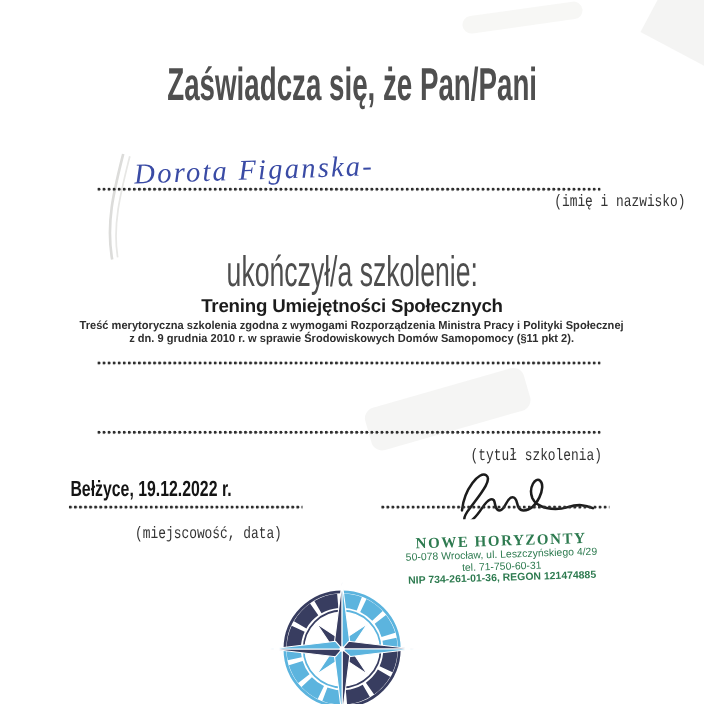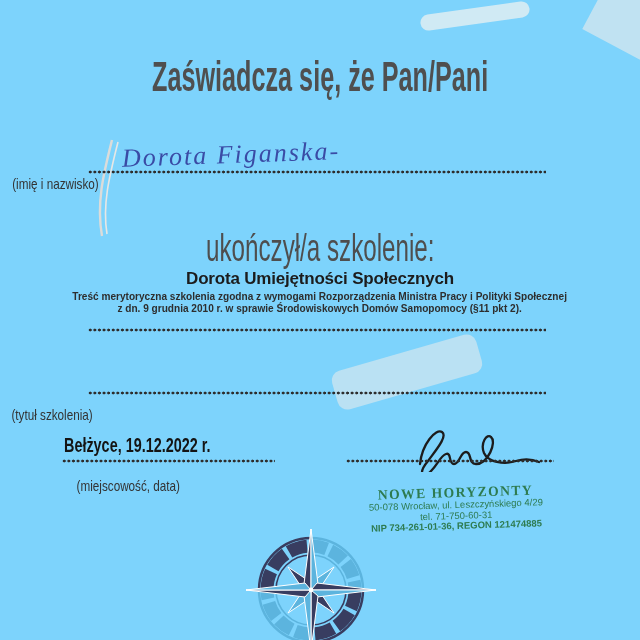--- a/index.html
+++ b/index.html
@@ -3,21 +3,21 @@
 <meta charset="utf-8">
 <style>
   html,body{margin:0;padding:0;}
   body{
     width:640px;height:640px;overflow:hidden;
     background:#e9e9e9;
     font-family:"Liberation Sans",sans-serif;
   }
   .page{
     position:relative;width:640px;height:640px;
-    background:#7dd3fc;overflow:hidden;
+    background:#ffffff;overflow:hidden;
   }
   
   .artifact{position:absolute;pointer-events:none;}
   .shadow-mid{
     left:332px;top:352px;width:150px;height:40px;
     background:#ededeb;opacity:.55;border-radius:10px;
     transform:rotate(-16deg);
   }
   .shadow-corner{
     left:594px;top:-18px;width:80px;height:70px;
@@ -36,21 +36,21 @@
   
   .center-row{position:absolute;left:0;width:640px;text-align:center;white-space:nowrap;}
   .title{top:56px;font-size:42px;line-height:1;font-weight:bold;color:#4f4f4f;}
   .title .cond{display:inline-block;transform:scaleX(.60);}
   .heading2{top:228px;font-size:39px;line-height:1;font-weight:normal;color:#4e4e4e;}
   .heading2 .cond{display:inline-block;transform:scaleX(.62);}
   .training{top:269px;font-size:17px;font-weight:bold;color:#1c1c1c;letter-spacing:-.2px;}
   .legal{top:291px;font-size:10.5px;line-height:11.5px;font-weight:bold;color:#2e2e2e;}
   .legal .cond{display:inline-block;transform:scaleX(.96);}
   
-  .caption{position:absolute;text-align:left;font-size:15px;color:#333;white-space:nowrap;}
+  .caption{position:absolute;text-align:right;font-size:15px;color:#333;white-space:nowrap;font-family:Liberation Mono, monospace;}
   .caption .cond{display:inline-block;transform:scaleX(.78);}
   
   .handwritten-name{
     position:absolute;left:122px;top:140px;
     font-family:"Liberation Serif",serif;font-style:italic;
     font-size:26px;letter-spacing:2px;color:#3a4ba5;
     transform:rotate(-2deg);white-space:nowrap;
   }
   
   .place-date{
@@ -92,21 +92,21 @@
   <div class="handwritten-name">Dorota Figanska-</div>
   <div class="dotline" style="left:88px;top:170px;width:458px;"></div>
   <div class="caption" style="left:0;width:640px;top:175px;">
     <span class="cond">(imię i nazwisko)</span>
   </div>
 
   <div class="center-row heading2">
     <span class="cond">ukończył/a szkolenie:</span>
   </div>
 
-  <div class="center-row training">Dorota Umiejętności Społecznych</div>
+  <div class="center-row training">Trening Umiejętności Społecznych</div>
   <div class="center-row legal">
     <span class="cond">Treść merytoryczna szkolenia zgodna z wymogami Rozporządzenia Ministra Pracy i Polityki Społecznej</span><br>
     <span class="cond">z dn. 9 grudnia 2010 r. w sprawie Środowiskowych Domów Samopomocy (§11 pkt 2).</span>
   </div>
 
   <div class="dotline" style="left:88px;top:328px;width:458px;"></div>
   <div class="dotline" style="left:88px;top:391px;width:458px;"></div>
   <div class="caption" style="left:0;width:564px;top:406px;">
     <span class="cond">(tytuł szkolenia)</span>
   </div>

